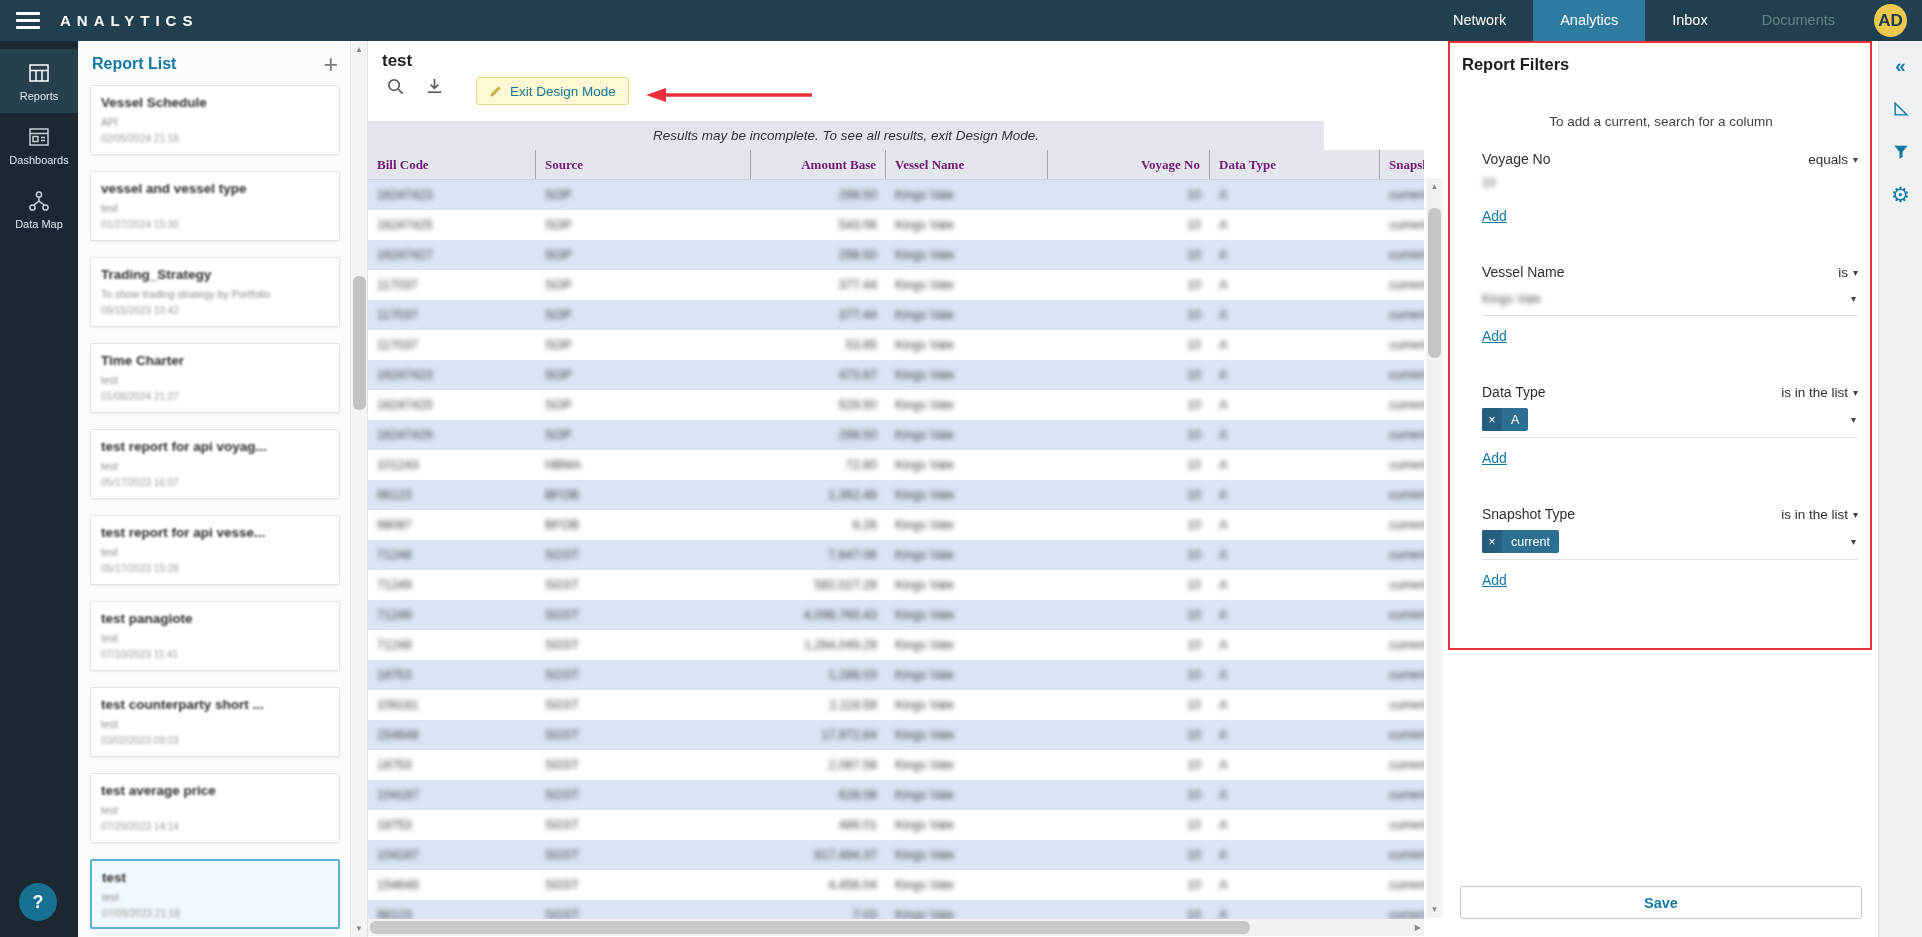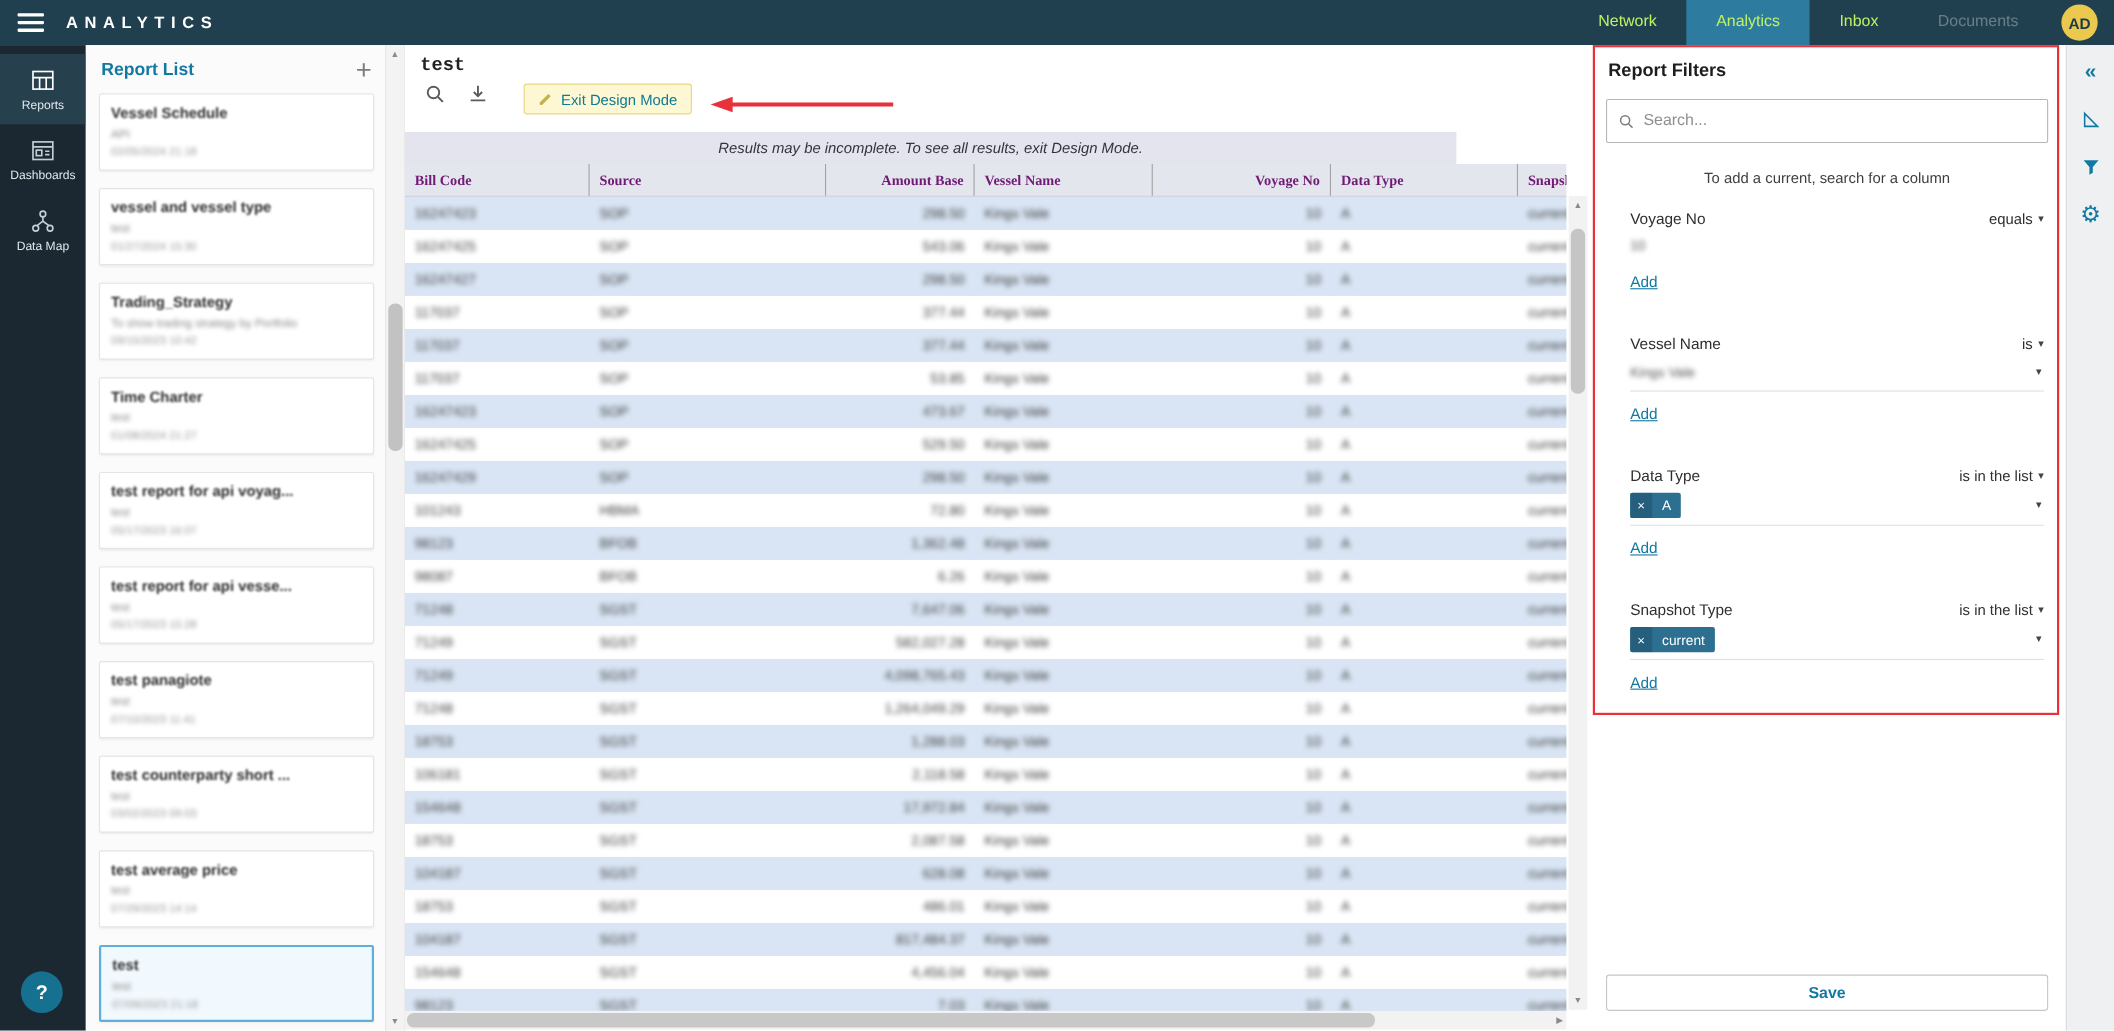--- a/index.html
+++ b/index.html
@@ -6,24 +6,24 @@
   html,body{width:1922px;height:937px;overflow:hidden;}
   body{font-family:"Liberation Sans","DejaVu Sans",sans-serif;background:#fff;color:#333;}
   .screen{position:relative;width:1922px;height:937px;}
 
   
   .topbar{height:41px;background:#20404f;display:flex;align-items:center;}
   .hamburger{width:24px;height:17px;margin-left:16px;display:flex;flex-direction:column;justify-content:space-between;cursor:pointer;}
   .hamburger span{display:block;height:3px;background:#fff;border-radius:1px;}
   .logo{color:#fff;font-size:15px;font-weight:bold;letter-spacing:6px;margin-left:20px;}
   .topnav{margin-left:auto;display:flex;height:100%;}
-  .topnav-item{color:#bef264;font-size:14.5px;line-height:41px;padding:0 27px;cursor:pointer;}
+  .topnav-item{color:#ffffff;font-size:14.5px;line-height:41px;padding:0 27px;cursor:pointer;}
   .topnav-item.active{background:#2e7ba0;}
   .topnav-item.disabled{color:rgba(255,255,255,.32);}
-  .avatar{width:33px;height:33px;border-radius:50%;background:#eac94e;color:#1d3a4a;font-weight:bold;font-size:14px;display:flex;align-items:center;justify-content:center;margin:0 15px 0 12px;flex:none;cursor:pointer;}
+  .avatar{width:33px;height:33px;border-radius:50%;background:#eac94e;color:#1d3a4a;font-weight:bold;font-size:17px;display:flex;align-items:center;justify-content:center;margin:0 15px 0 12px;flex:none;cursor:pointer;}
 
   .app{display:flex;height:896px;}
 
   
   .left-rail{width:78px;background:#1b2831;position:relative;flex:none;padding-top:8px;}
   .rail-item{display:flex;flex-direction:column;align-items:center;gap:6px;padding:13px 0 11px;cursor:pointer;}
   .rail-item.active{background:#27404d;}
   .rail-label{color:#dfe7ec;font-size:11px;}
   .rail-icon{height:22px;display:flex;align-items:center;}
   .help-bubble{position:absolute;left:19px;bottom:16px;width:38px;height:38px;border-radius:50%;background:#15718f;color:#fff;font-size:18px;font-weight:bold;display:flex;align-items:center;justify-content:center;cursor:pointer;}
@@ -43,21 +43,21 @@
   .list-scroll{width:17px;background:#f3f3f3;position:relative;flex:none;border-left:1px solid #e7e7e7;}
   .sarrow{position:absolute;left:0;width:100%;text-align:center;font-size:8px;color:#8a8a8a;cursor:pointer;}
   .list-thumb{position:absolute;left:2px;width:13px;border-radius:6px;background:#c2c2c2;top:235px;height:134px;cursor:pointer;}
 
   .blur1{filter:blur(1.2px);}
   .blur2{filter:blur(1.7px);}
   .blur3{filter:blur(2.4px);}
 
   
   .content{width:1080px;flex:none;background:#fff;position:relative;}
-  .content-title{font-size:17px;font-weight:bold;color:#222;margin:10px 0 0 14px;font-family:Liberation Mono, monospace;}
+  .content-title{font-size:17px;font-weight:bold;color:#222;margin:10px 0 0 14px;}
   .toolbar{display:flex;align-items:flex-start;padding-left:18px;margin-top:6px;height:34px;}
   .tool-icon{cursor:pointer;display:flex;margin-right:20px;}
   .design-btn{display:flex;align-items:center;gap:7px;background:#fdf8d3;border:1px solid #e5d87e;border-radius:3px;height:28px;padding:0 12px;font-size:13.5px;color:#0e7a93;cursor:pointer;font-family:inherit;margin-left:12px;}
   .notice{width:956px;background:#e4e4ee;color:#33333d;font-style:italic;font-size:13.5px;text-align:center;height:29px;line-height:29px;margin-top:10px;}
   .grid{width:1056px;height:770px;overflow:hidden;}
   .grid-header,.grow{display:grid;grid-template-columns:168px 215px 135px 162px 162px 170px 160px;width:1172px;height:30px;}
   .grid-header{background:#e3e6ec;border-bottom:1px solid #cdd1da;}
   .gcell{font-size:12.5px;color:#3d3d3d;padding:0 9px;display:flex;align-items:center;overflow:hidden;white-space:nowrap;}
   .gcell.head{font-weight:bold;font-size:13px;color:#701a75;border-right:1px solid #a3a3a3;font-family:Liberation Serif, serif;}
   .gcell.ar{justify-content:flex-end;}
@@ -501,29 +501,20 @@
         <span class="sarrow down">▼</span>
       </div>
       <div class="h-scroll">
         <div class="h-thumb"></div>
         <span class="h-arrow">▶</span>
       </div>
     </main>
 
     <aside class="filter-panel">
       <div class="filter-title">Report Filters</div>
-      <div class="filter-search">
-        <span style="display:flex">
-          <svg width="15" height="15" viewBox="0 0 20 20">
-              <circle cx="8.5" cy="8.5" r="5.5" fill="none" stroke="#7d7d7d" stroke-width="1.8"></circle>
-              <line x1="12.8" y1="12.8" x2="17.5" y2="17.5" stroke="#7d7d7d" stroke-width="1.8"></line>
-            </svg>
-        </span>
-        <input type="text" placeholder="Search..." style="">
-      </div>
       <div class="filter-hint">To add a current, search for a column</div>
       <div class="filter-groups" id="filterGroups">
           <div class="filter-group">
             <div class="fg-row">
               <span class="fg-label">Voyage No</span>
               <span class="fg-op">
                 <span>equals</span>
                 <span class="caret">▾</span>
               </span>
             </div>

